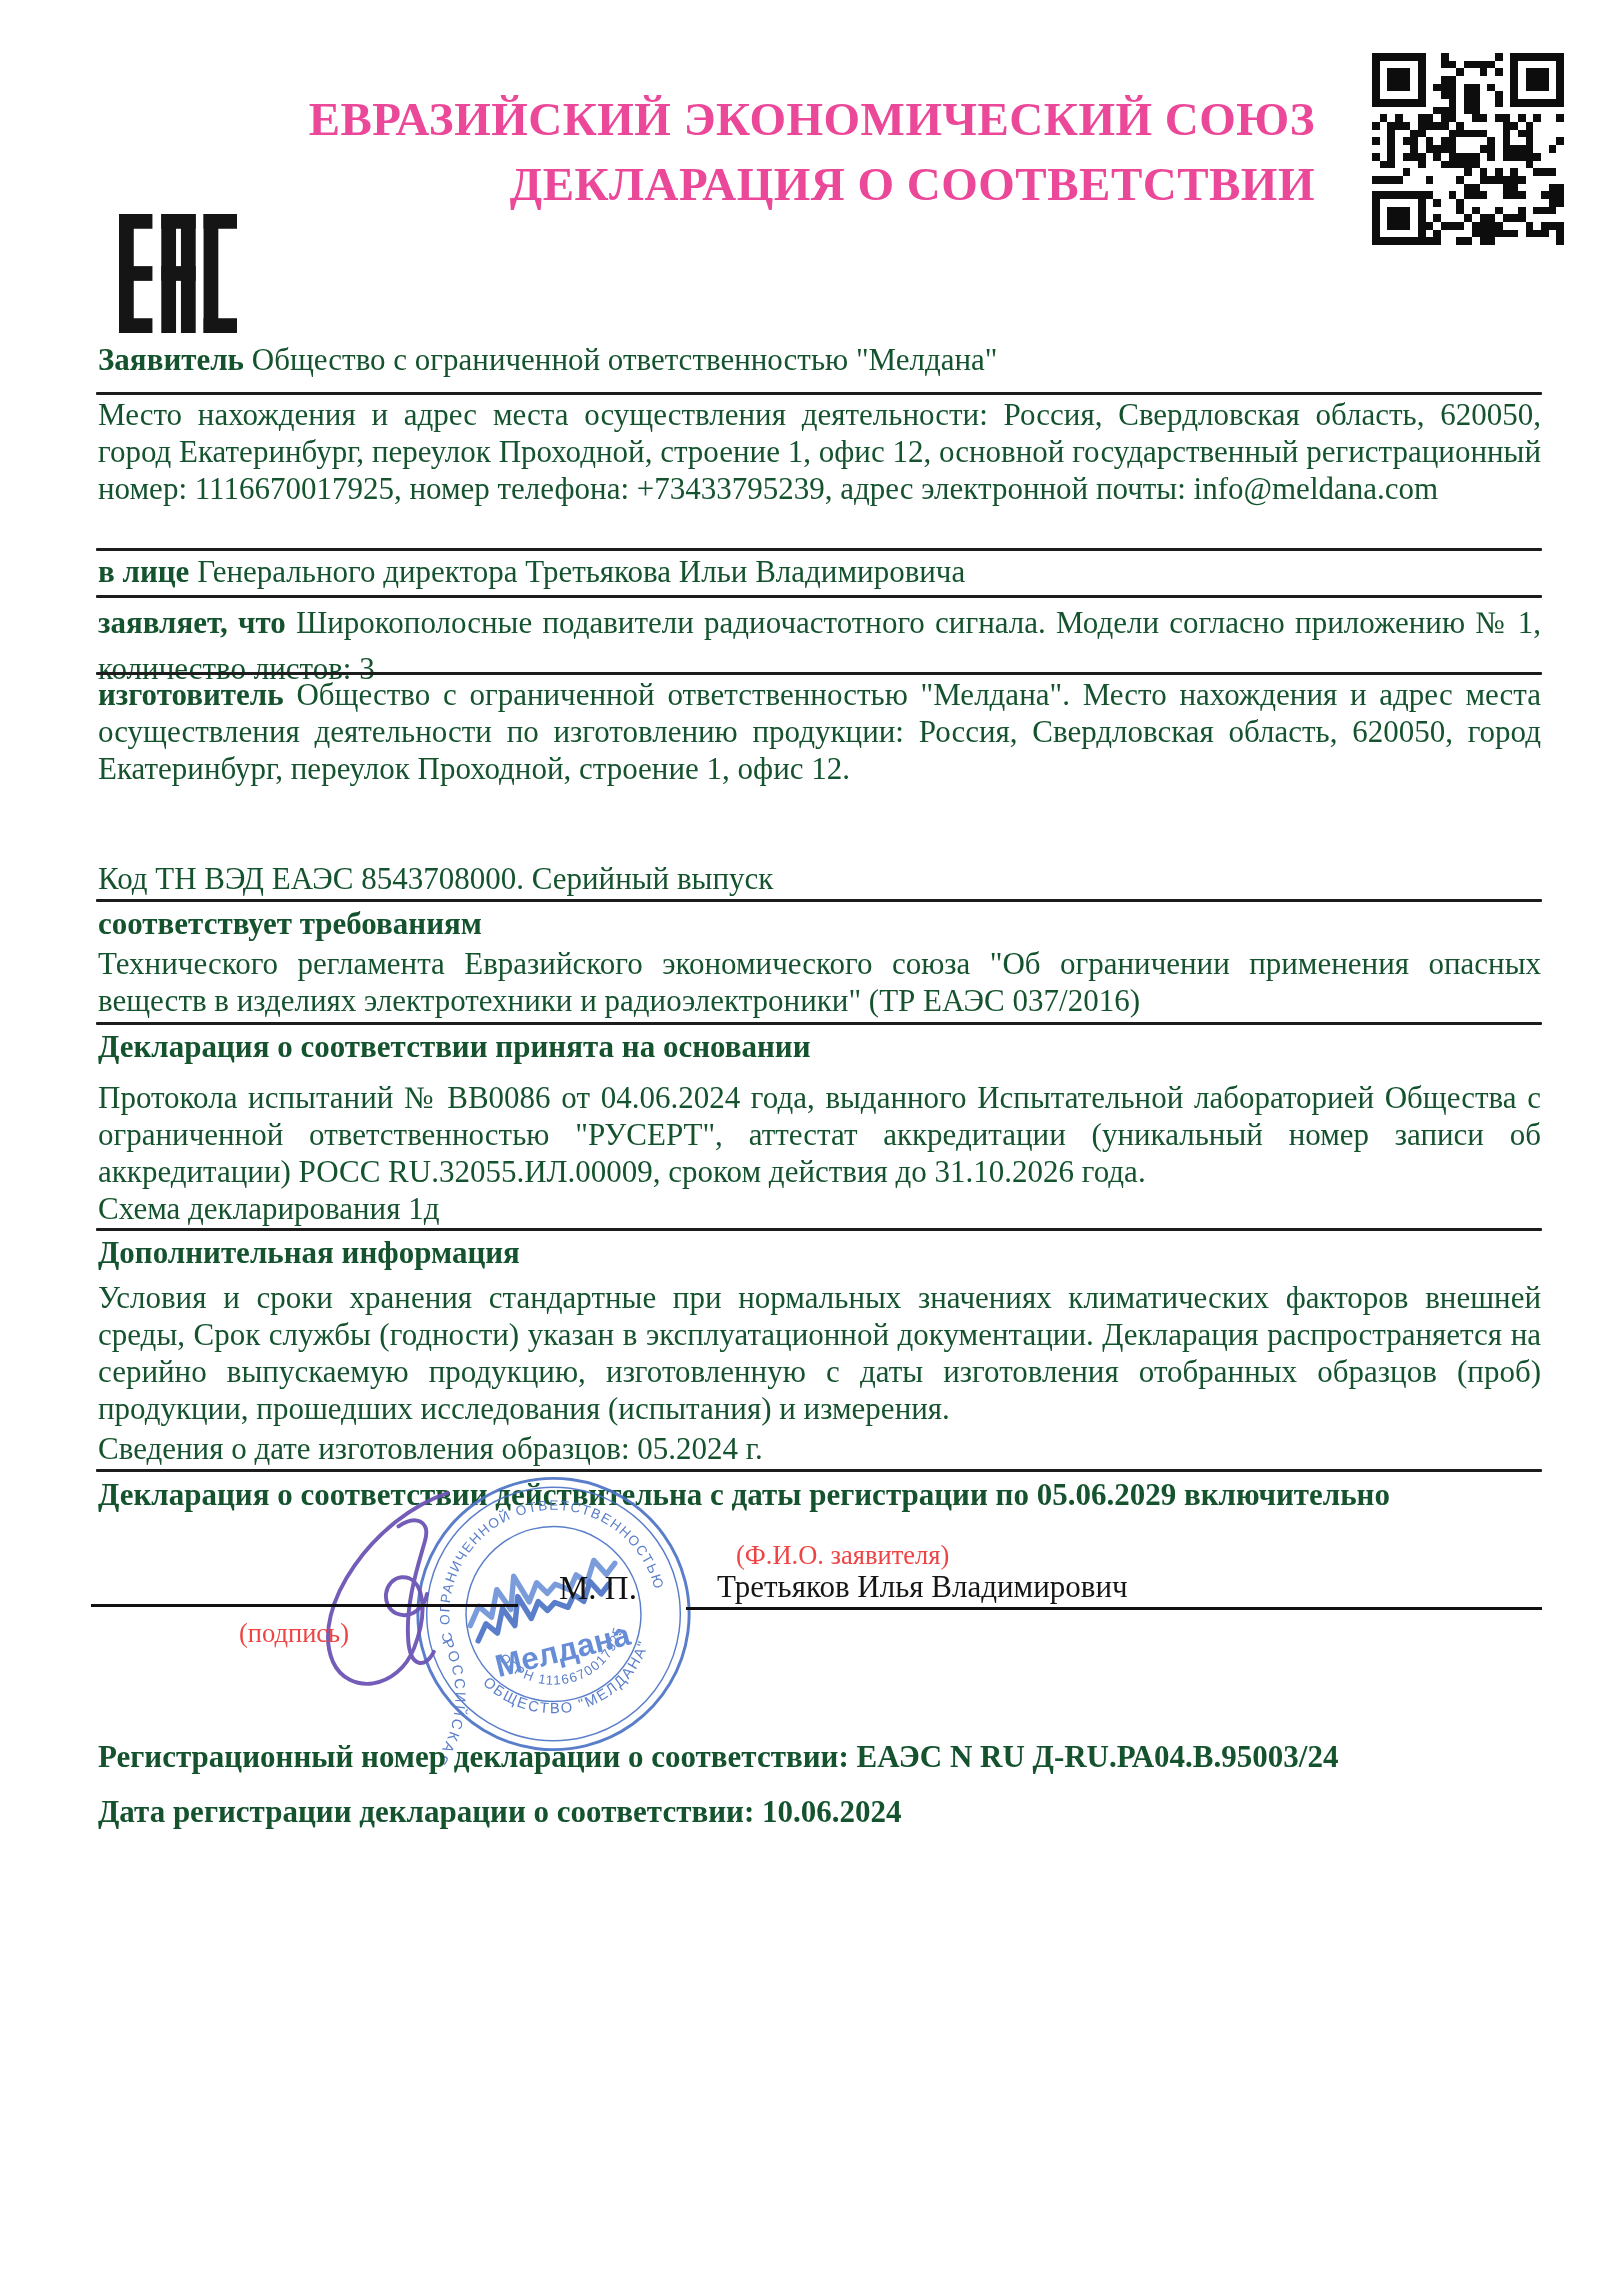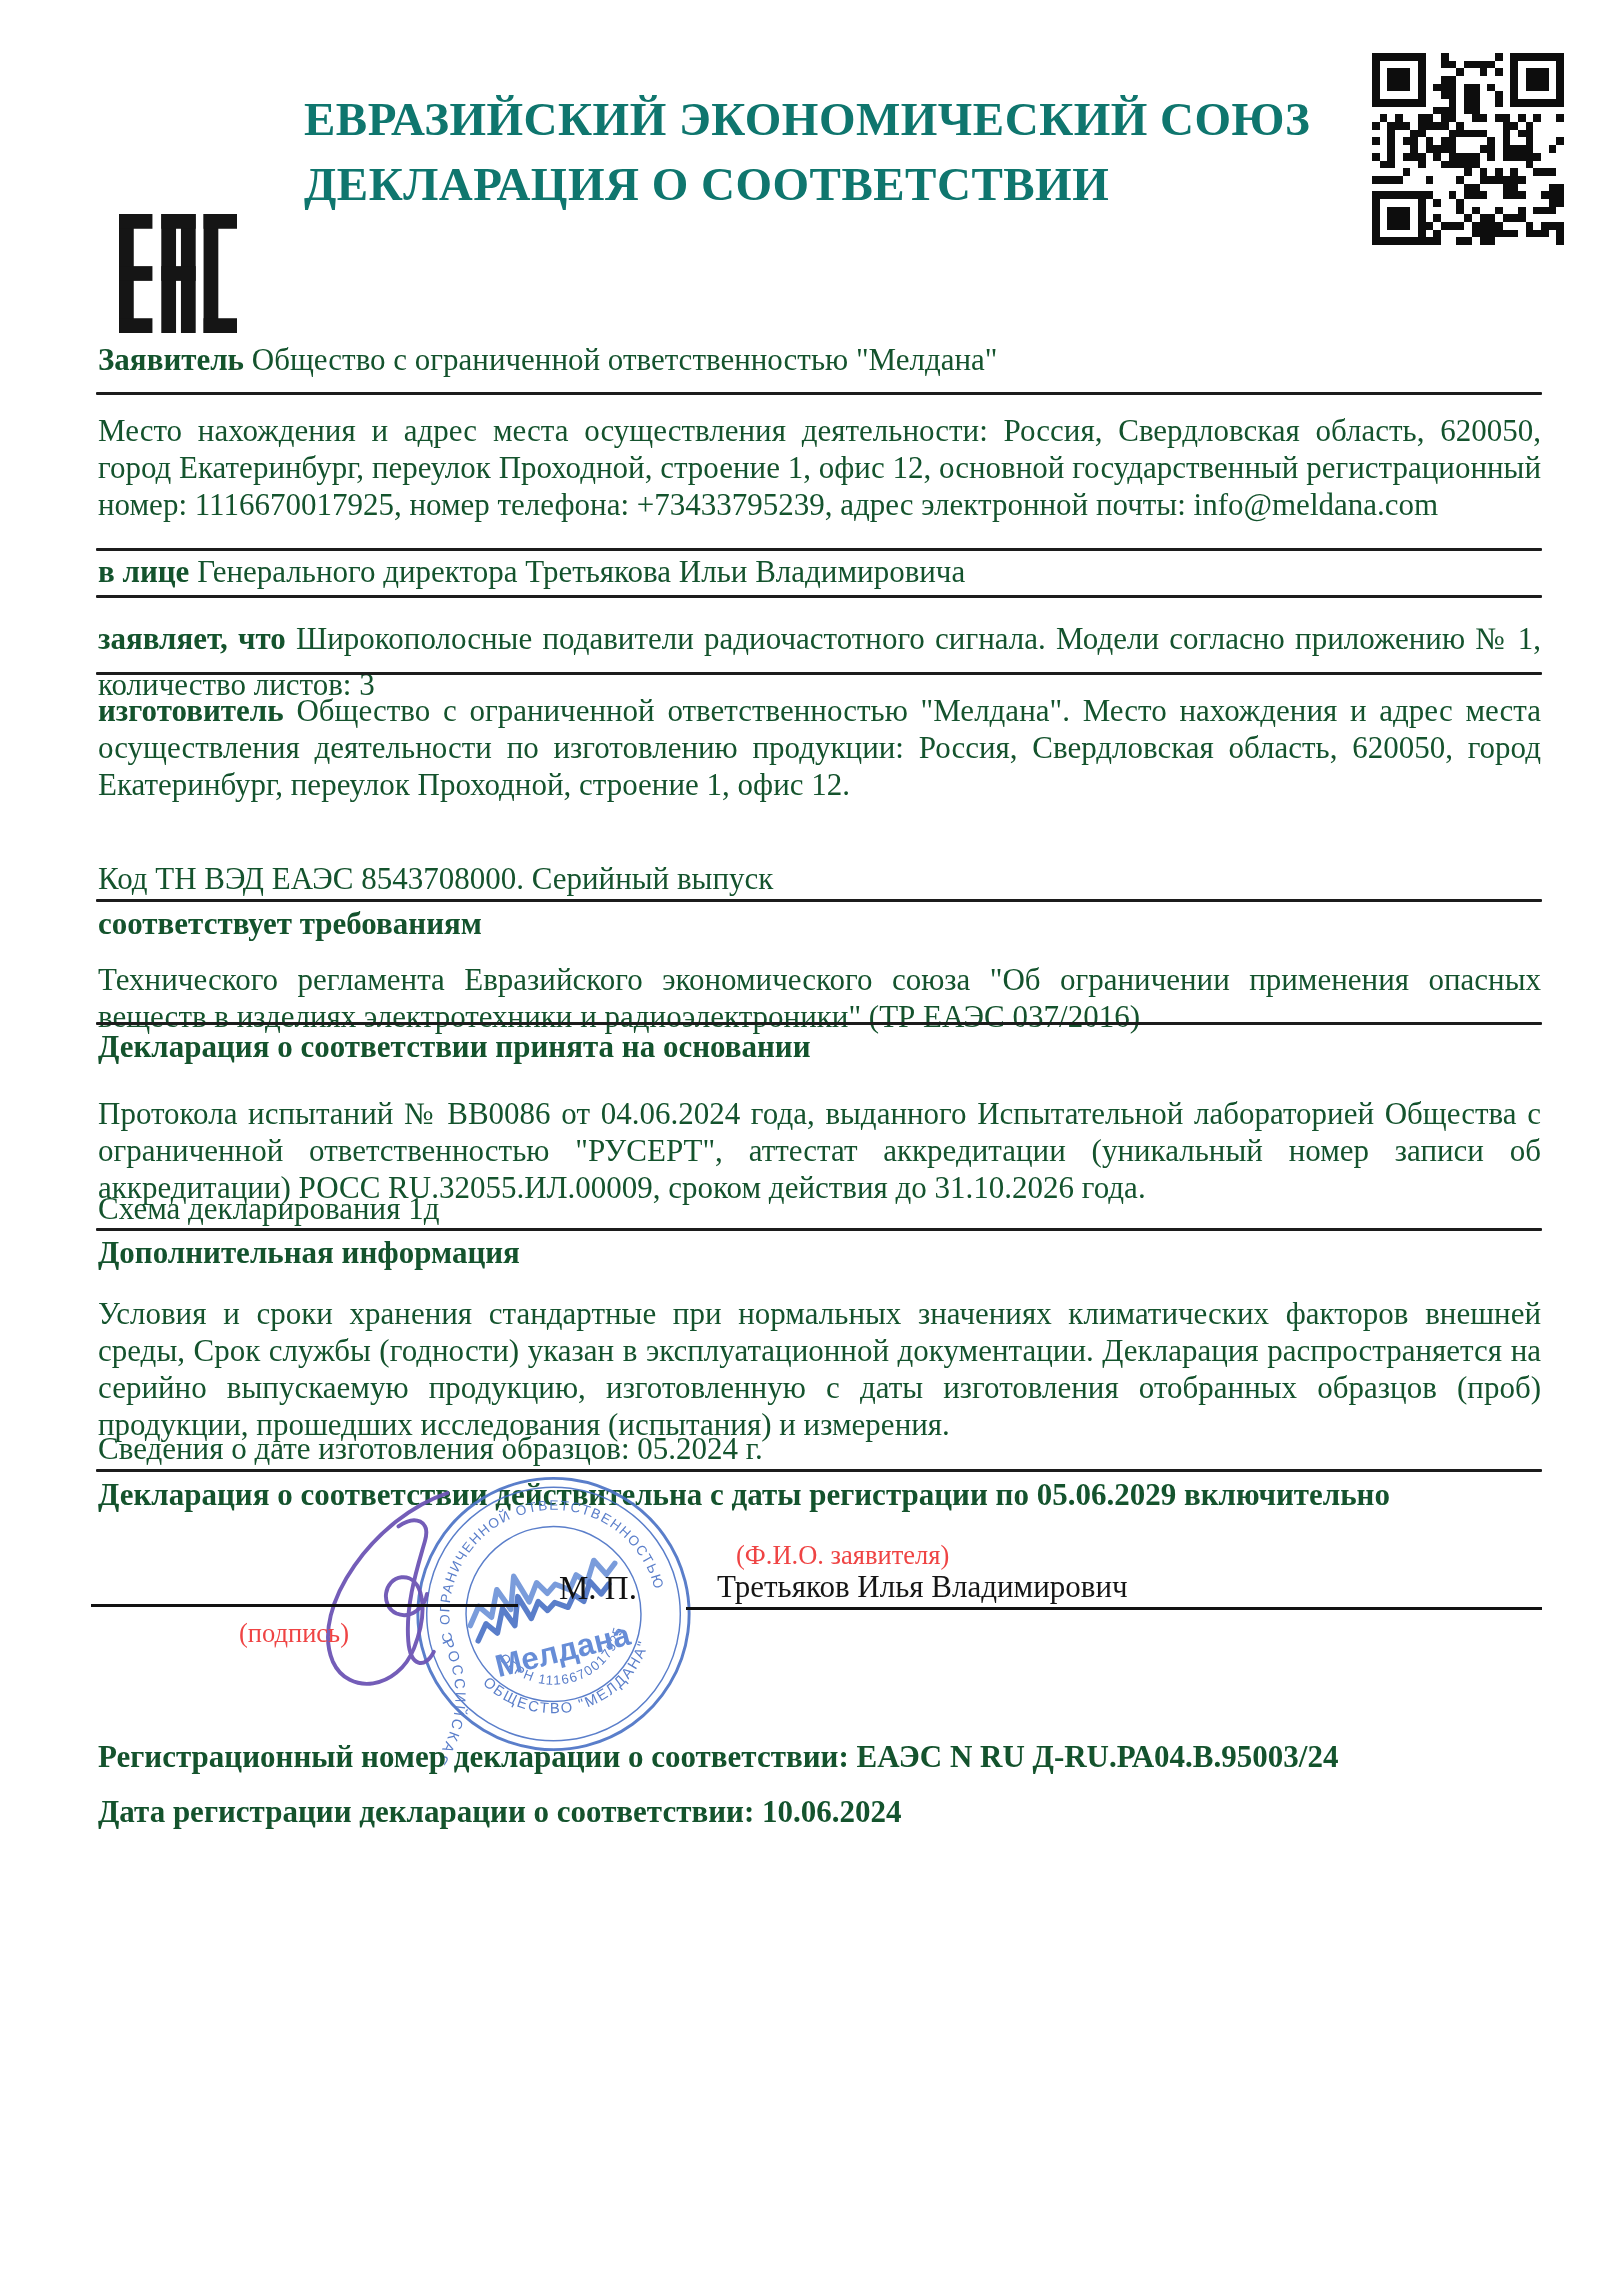--- a/index.html
+++ b/index.html
@@ -1,27 +1,27 @@
 <!DOCTYPE html>
 <html style="font-size:7.9px"><head>
 <meta charset="utf-8">
 <style>
   html,body{margin:0;padding:0;background:#9a9a9a;}
   .page{position:relative;width:1623px;height:2295px;background:#ffffff;overflow:hidden;
         font-family:"Liberation Serif",serif;color:#151515;}
   .blk{position:absolute;left:98px;width:1443px;font-size:31px;line-height:37px;color:#14532d;}
-  .j{text-align:justify;margin-top:16px;}
+  .j{text-align:justify;}
   .b{font-weight:bold;}
   .nw{white-space:nowrap;}
   .divider{position:absolute;left:96px;width:1446px;height:2.9px;background:#1c1c1c;border-radius:1px;}
   .caption{position:absolute;font-size:26.5px;color:#ef4444;}
   .sigline{position:absolute;height:3.4px;background:#111;}
   
-  .title{position:absolute;left:304px;top:87px;width:1011px;text-align:left;
-         font-size:47px;line-height:65px;font-weight:bold;letter-spacing:0.5px;color:#0f766e;}
+  .title{position:absolute;left:304px;top:87px;width:1011px;text-align:right;
+         font-size:47px;line-height:65px;font-weight:bold;letter-spacing:0.5px;color:#ec4899;}
   
   .eac{position:absolute;left:119px;top:214px;width:118px;height:119px;}
   
   .qr{position:absolute;left:1372px;top:53px;width:192px;height:192px;display:grid;
       grid-template-columns:repeat(25,1fr);grid-auto-rows:1fr;background:#fff;}
   .qm{background:#0d0d0d;}
   
   .stamp{position:absolute;left:411px;top:1470px;width:285px;height:288px;transform:rotate(-14deg);opacity:.92;}
   .handsign{position:absolute;left:275px;top:1479px;width:245px;height:226px;opacity:.95;}
   .stamp text{font-family:"Liberation Sans",sans-serif;}

